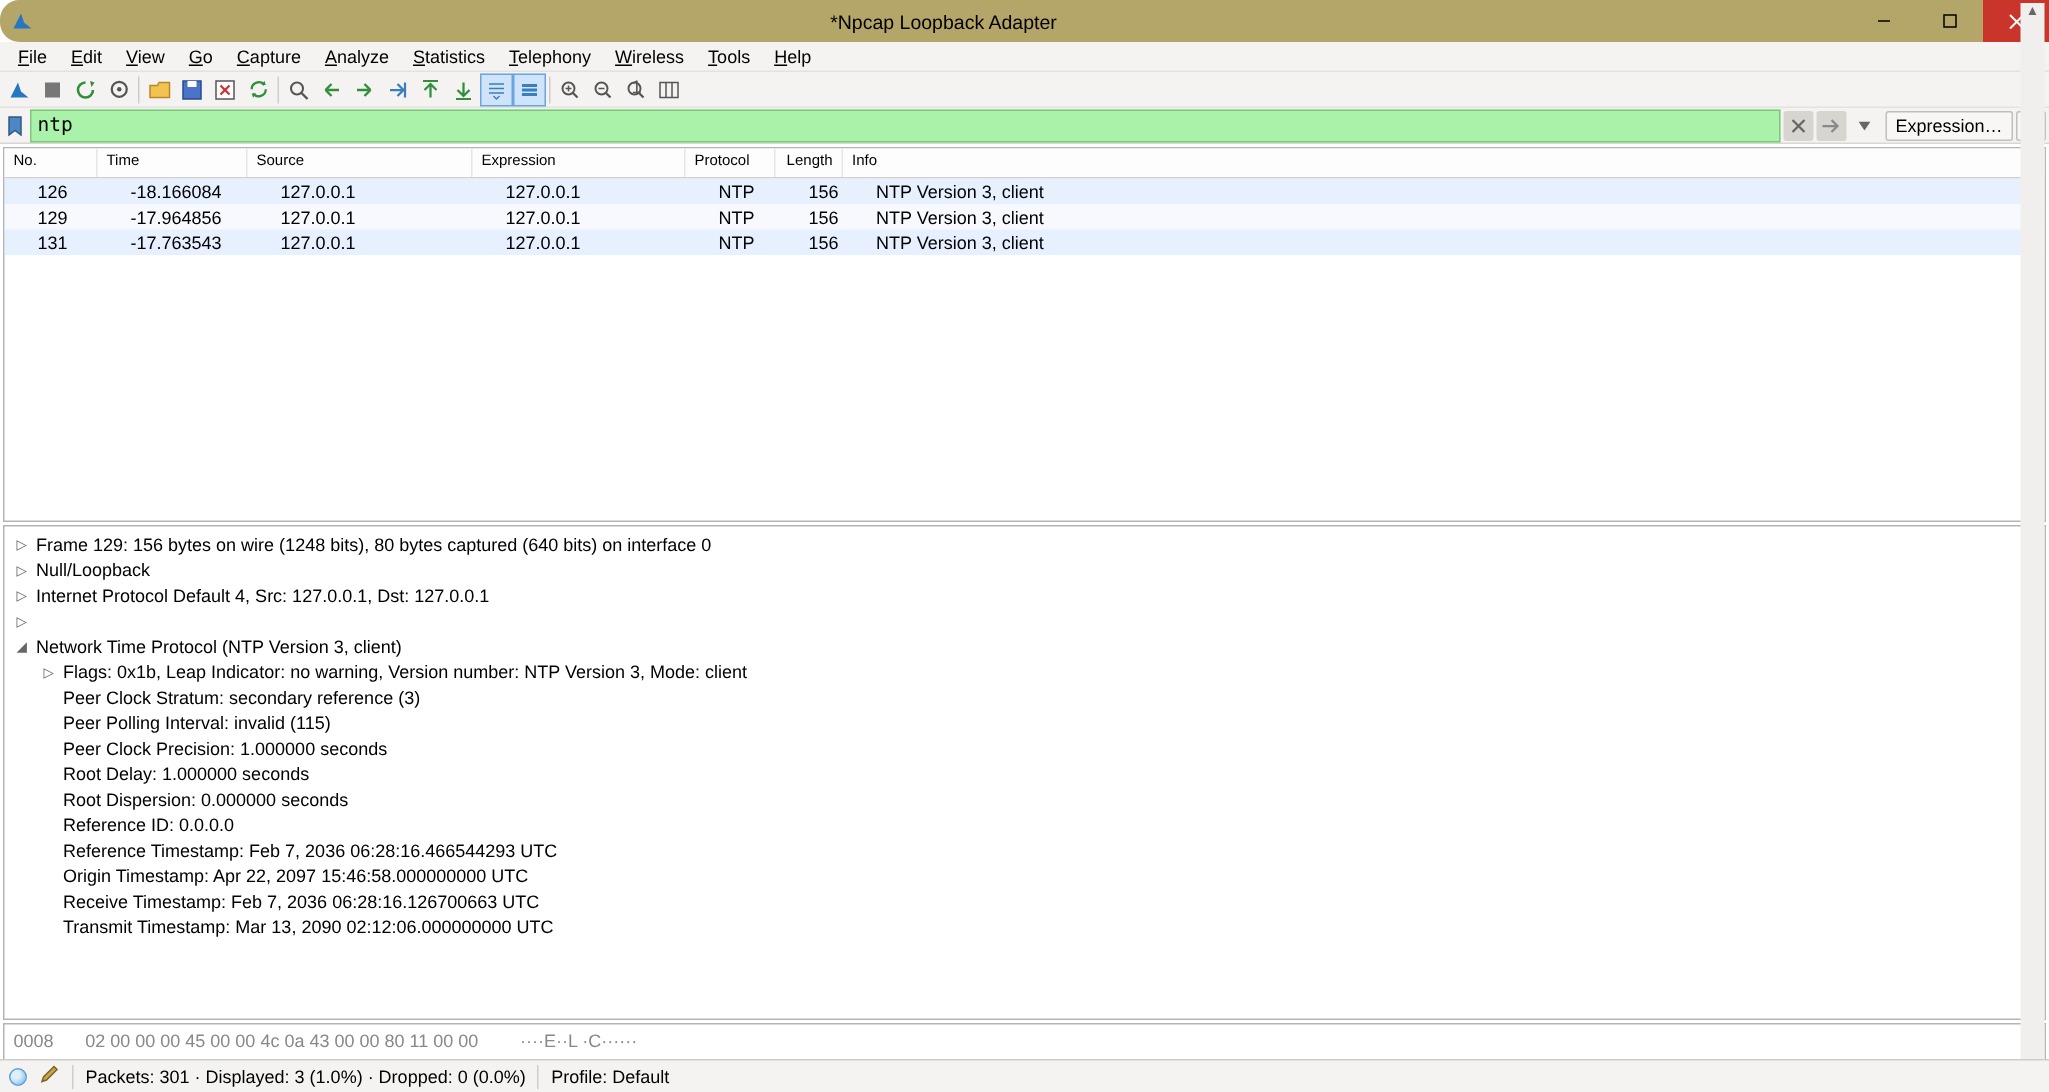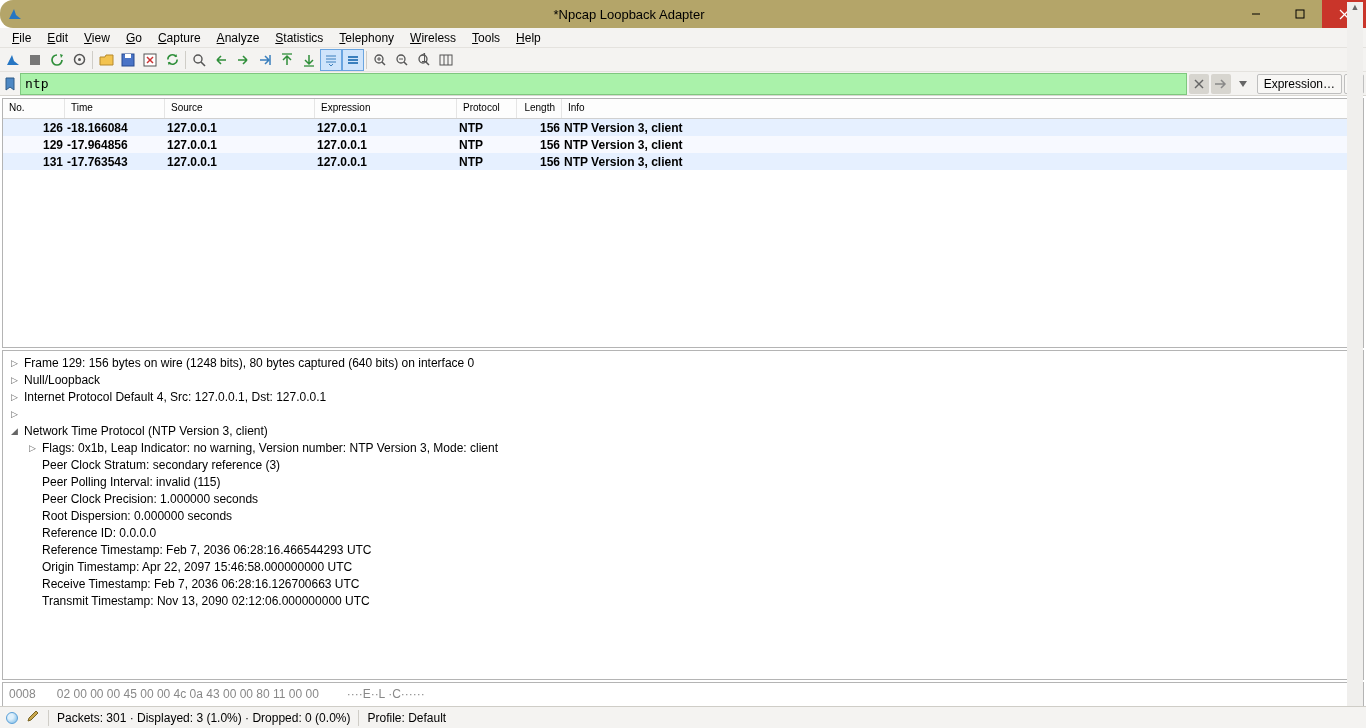--- a/index.html
+++ b/index.html
@@ -34,21 +34,21 @@
 .dropx { display:flex; align-items:center; }
 .expr { height:20px; border:1px solid #bfbfbf; border-radius:2px; padding:0 6px; display:flex; align-items:center; background:#f8f7f5; }
 .plus { width:20px; height:20px; border:1px solid #bfbfbf; border-radius:2px; display:flex; align-items:center; justify-content:center; background:#f8f7f5; }
 
 
 .packet-list { height:250px; background:#fff; border:1px solid #b4b4b4; margin:2px; display:flex; flex-direction:column; }
 .pl-head { display:flex; height:20px; border-bottom:1px solid #d0d0d0; background:#fdfdfd; }
 .pl-head div { border-right:1px solid #e5e5e5; padding:3px 6px; font-size:10px; }
 .pl-body { flex:1; overflow:auto; }
 .pl-row { display:flex; height:17px; align-items:center; }
-.pl-row div { padding:0 2px; white-space:nowrap; overflow:hidden;font-weight:bold; }
+.pl-row div { padding:0 22px; white-space:nowrap; overflow:hidden; }
 .pl-row.even { background:#e6f0ff; }
 .pl-row.odd { background:#f7f9ff; }
 .c-no { width:62px; text-align:right; }
 .c-time { width:100px; }
 .c-src { width:150px; }
 .c-dst { width:142px; }
 .c-proto { width:60px; }
 .c-len { width:45px; text-align:right; }
 .c-info { flex:1; }
 
@@ -351,41 +351,45 @@
     <div class="dl ind1">
       <span class="mark"></span>
       <span>Peer Polling Interval: invalid (115)</span>
     </div>
     <div class="dl ind1">
       <span class="mark"></span>
       <span>Peer Clock Precision: 1.000000 seconds</span>
     </div>
     <div class="dl ind1">
       <span class="mark"></span>
+      <span>Root Delay: 1.000000 seconds</span>
+    </div>
+    <div class="dl ind1">
+      <span class="mark"></span>
       <span>Root Dispersion: 0.000000 seconds</span>
     </div>
     <div class="dl ind1">
       <span class="mark"></span>
       <span>Reference ID: 0.0.0.0</span>
     </div>
     <div class="dl ind1">
       <span class="mark"></span>
       <span>Reference Timestamp: Feb  7, 2036 06:28:16.466544293 UTC</span>
     </div>
     <div class="dl ind1">
       <span class="mark"></span>
       <span>Origin Timestamp: Apr 22, 2097 15:46:58.000000000 UTC</span>
     </div>
     <div class="dl ind1">
       <span class="mark"></span>
       <span>Receive Timestamp: Feb  7, 2036 06:28:16.126700663 UTC</span>
     </div>
     <div class="dl ind1">
       <span class="mark"></span>
-      <span>Transmit Timestamp: Nov 13, 2090 02:12:06.000000000 UTC</span>
+      <span>Transmit Timestamp: Mar 13, 2090 02:12:06.000000000 UTC</span>
     </div>
   </div>
 
 <div class="hex mono">
   <span class="off">0008</span>
   <span>02 00 00 00 45 00 00 4c  0a 43 00 00 80 11 00 00</span>
   <span style="margin-left:20px;">····E··L ·C······</span>
   <div class="sb-v">
       <span class="arrow">▲</span>
       <span class="arrow">▼</span>

